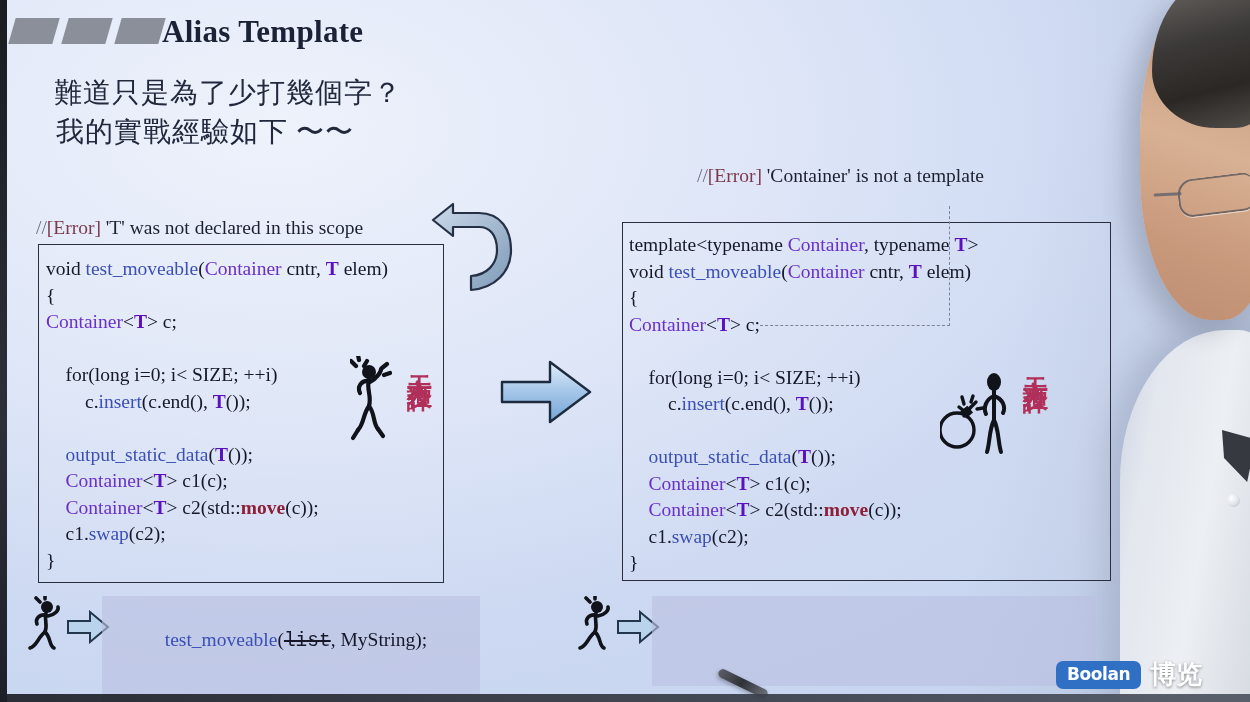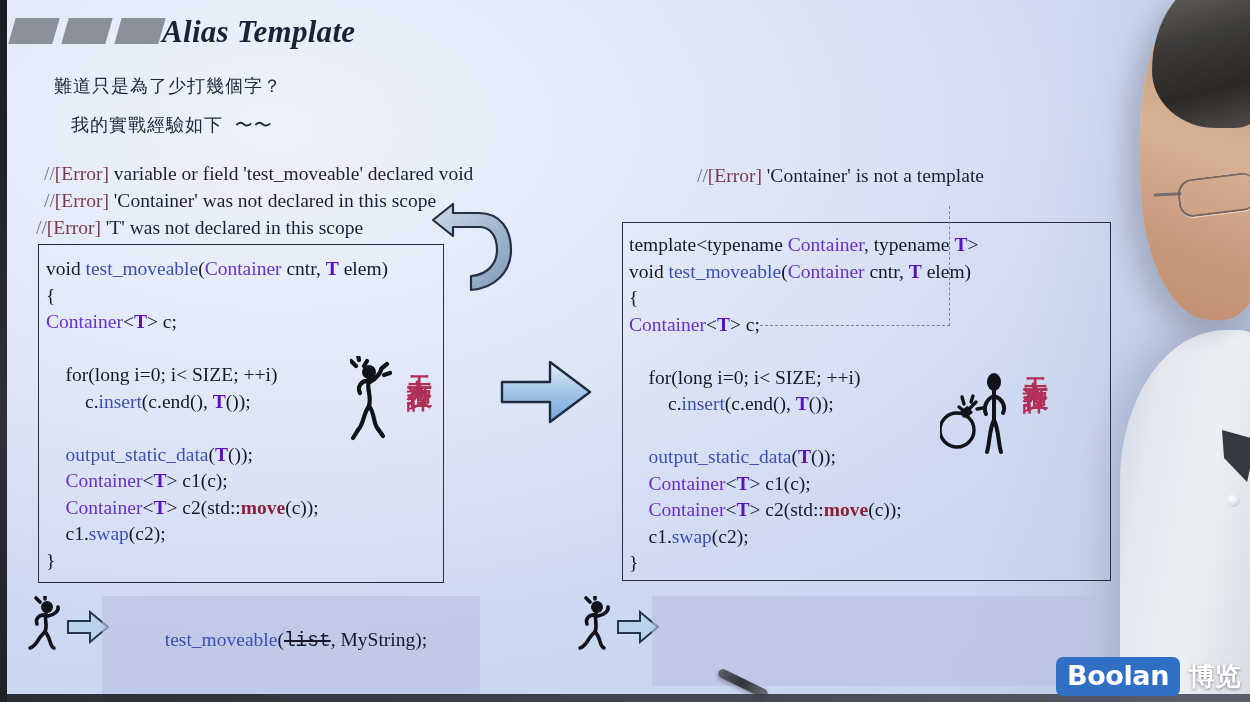--- a/index.html
+++ b/index.html
@@ -73,29 +73,28 @@
   .slide{position:absolute;inset:0;}
   .title-bars{position:absolute;left:12px;top:18px;display:flex;gap:9px;}
   .title-bars i{
     display:block;width:44px;height:26px;background:#8a8f99;
     transform:skewX(-16deg);
   }
   .slide-title{
     position:absolute;left:162px;top:14px;
     font-size:31px;font-weight:700;color:#1b2236;letter-spacing:.3px;
     font-family:"Liberation Serif","DejaVu Serif",serif;
-    font-style:italic;
   }
   .sub-line{
-    position:absolute;color:#21283c;font-size:18px;
-    font-family:Liberation Mono, monospace;
+    position:absolute;color:#21283c;font-size:28px;
+    font-family:Liberation Serif, serif;
     letter-spacing:1px;
   }
   #sub1{left:54px;top:74px;}
-  #sub2{left:71px;top:113px;}
+  #sub2{left:56px;top:113px;}
 
   .err{
     position:absolute;font-size:19.5px;color:#1d2030;white-space:nowrap;
     font-family:"Liberation Serif","DejaVu Serif",serif;
   }
   .err .tag{color:#7c3a4e;}
   .err .slashes{color:#6f6f86;}
   #errL1{left:44px;top:163px;}
   #errL2{left:44px;top:190px;}
   #errL3{left:36px;top:217px;}
@@ -162,21 +161,21 @@
   #calloutR{left:560px;top:592px;}
   #calloutR .strip{left:92px;top:4px;width:418px;}
   .run-fig{position:absolute;left:14px;top:4px;width:46px;height:56px;}
   .small-arrow{position:absolute;left:56px;top:18px;width:44px;height:34px;}
 
   
   #logo{position:absolute;left:1056px;top:657px;display:flex;align-items:center;gap:9px;}
   #logo .badge{
     background:#2f6fc4;color:#fff;border-radius:7px;padding:3px 11px 5px;
     font-family:"DejaVu Sans","Liberation Sans",sans-serif;
-    font-size:27px;font-weight:700;letter-spacing:-.4px;
+    font-size:17px;font-weight:700;letter-spacing:-.4px;
   }
   #logo .cn{
     color:#fff;font-size:26px;font-weight:700;
     font-family:"DejaVu Sans","Liberation Sans",sans-serif;
     text-shadow:0 1px 3px rgba(0,0,0,.45);
   }
 </style>
 </head>
 <body>
 
@@ -195,26 +194,20 @@
     <div class="title-bars">
       <i></i>
         <i></i>
         <i></i>
     </div>
     <div class="slide-title">Alias Template</div>
 
     <div class="sub-line" id="sub1">難道只是為了少打幾個字？</div>
     <div class="sub-line" id="sub2">我的實戰經驗如下 〜〜</div>
 
-    <div class="err" id="errL1">
-      <span class="slashes">//</span><span class="tag">[Error]</span><span> variable or field 'test_moveable' declared void</span>
-    </div>
-    <div class="err" id="errL2">
-      <span class="slashes">//</span><span class="tag">[Error]</span><span> 'Container' was not declared in this scope</span>
-    </div>
     <div class="err" id="errL3">
       <span class="slashes">//</span><span class="tag">[Error]</span><span> 'T' was not declared in this scope</span>
     </div>
 
     <div class="err" id="errR1">
       <span class="slashes">//</span><span class="tag">[Error]</span><span> 'Container' is not a template</span>
     </div>
 
     <div class="codebox" id="boxL"></div>
     <div class="codebox" id="boxR"></div>

